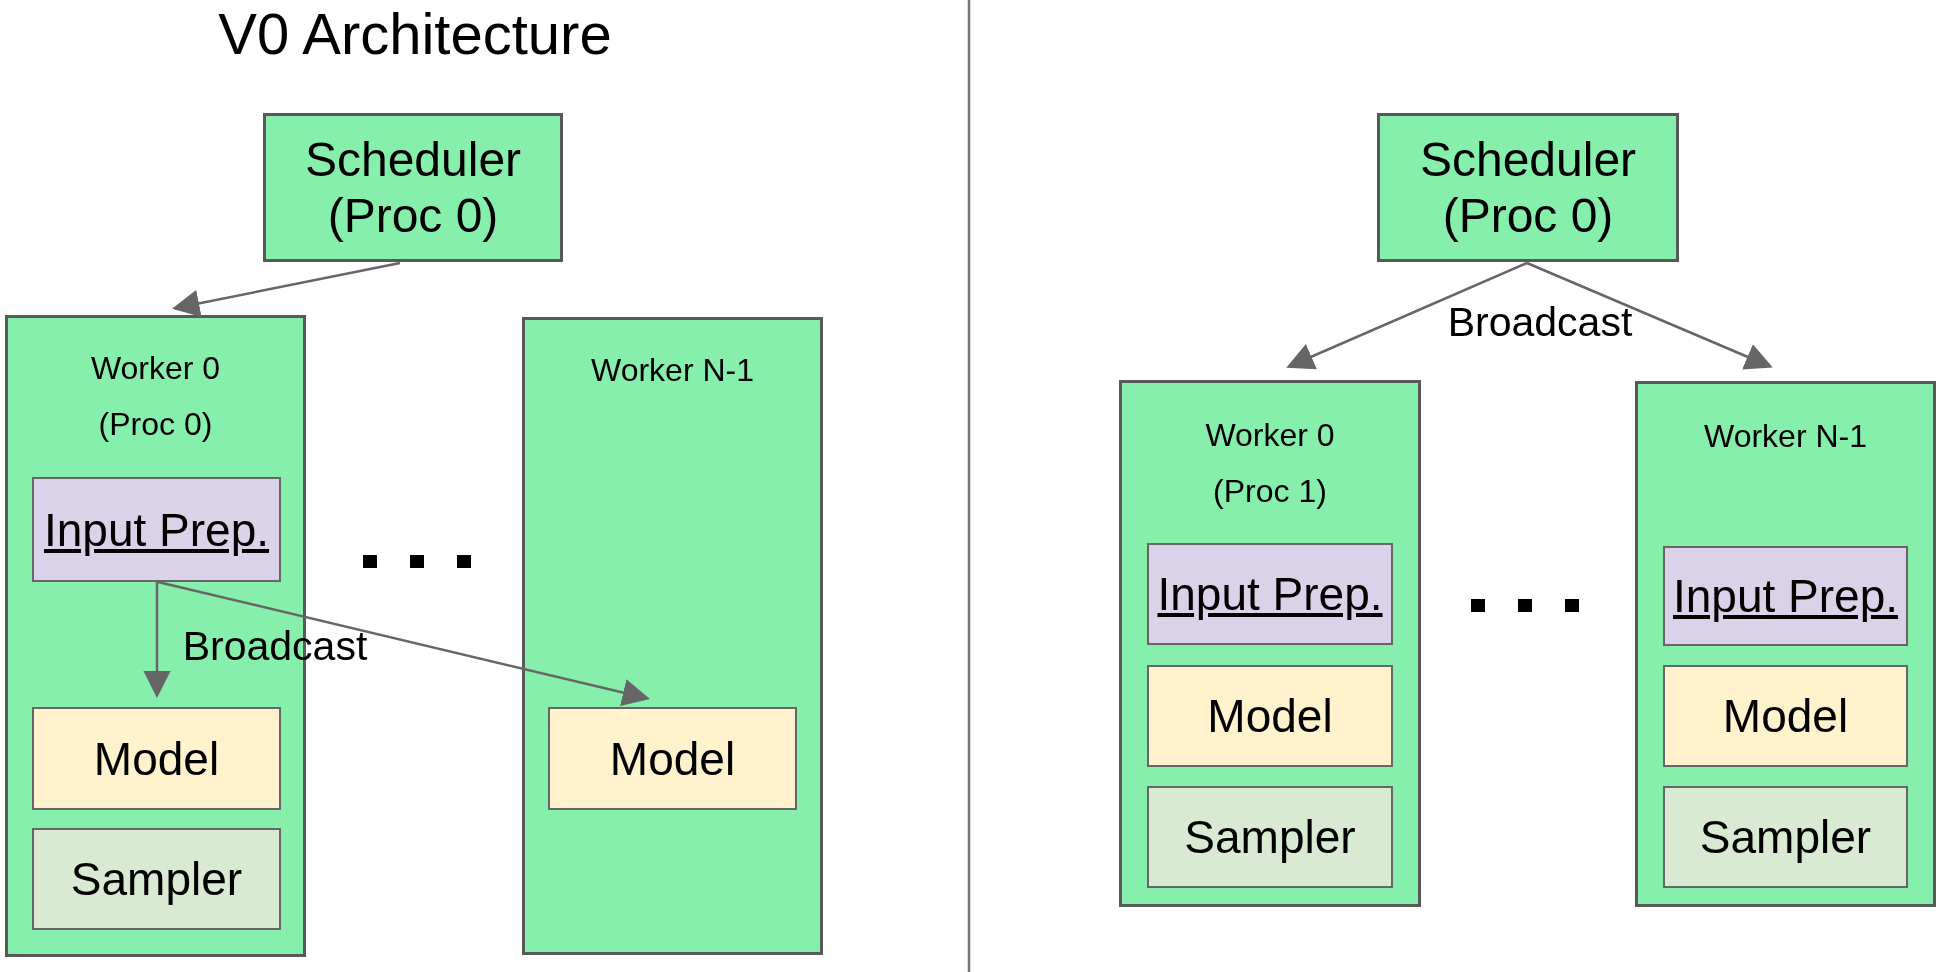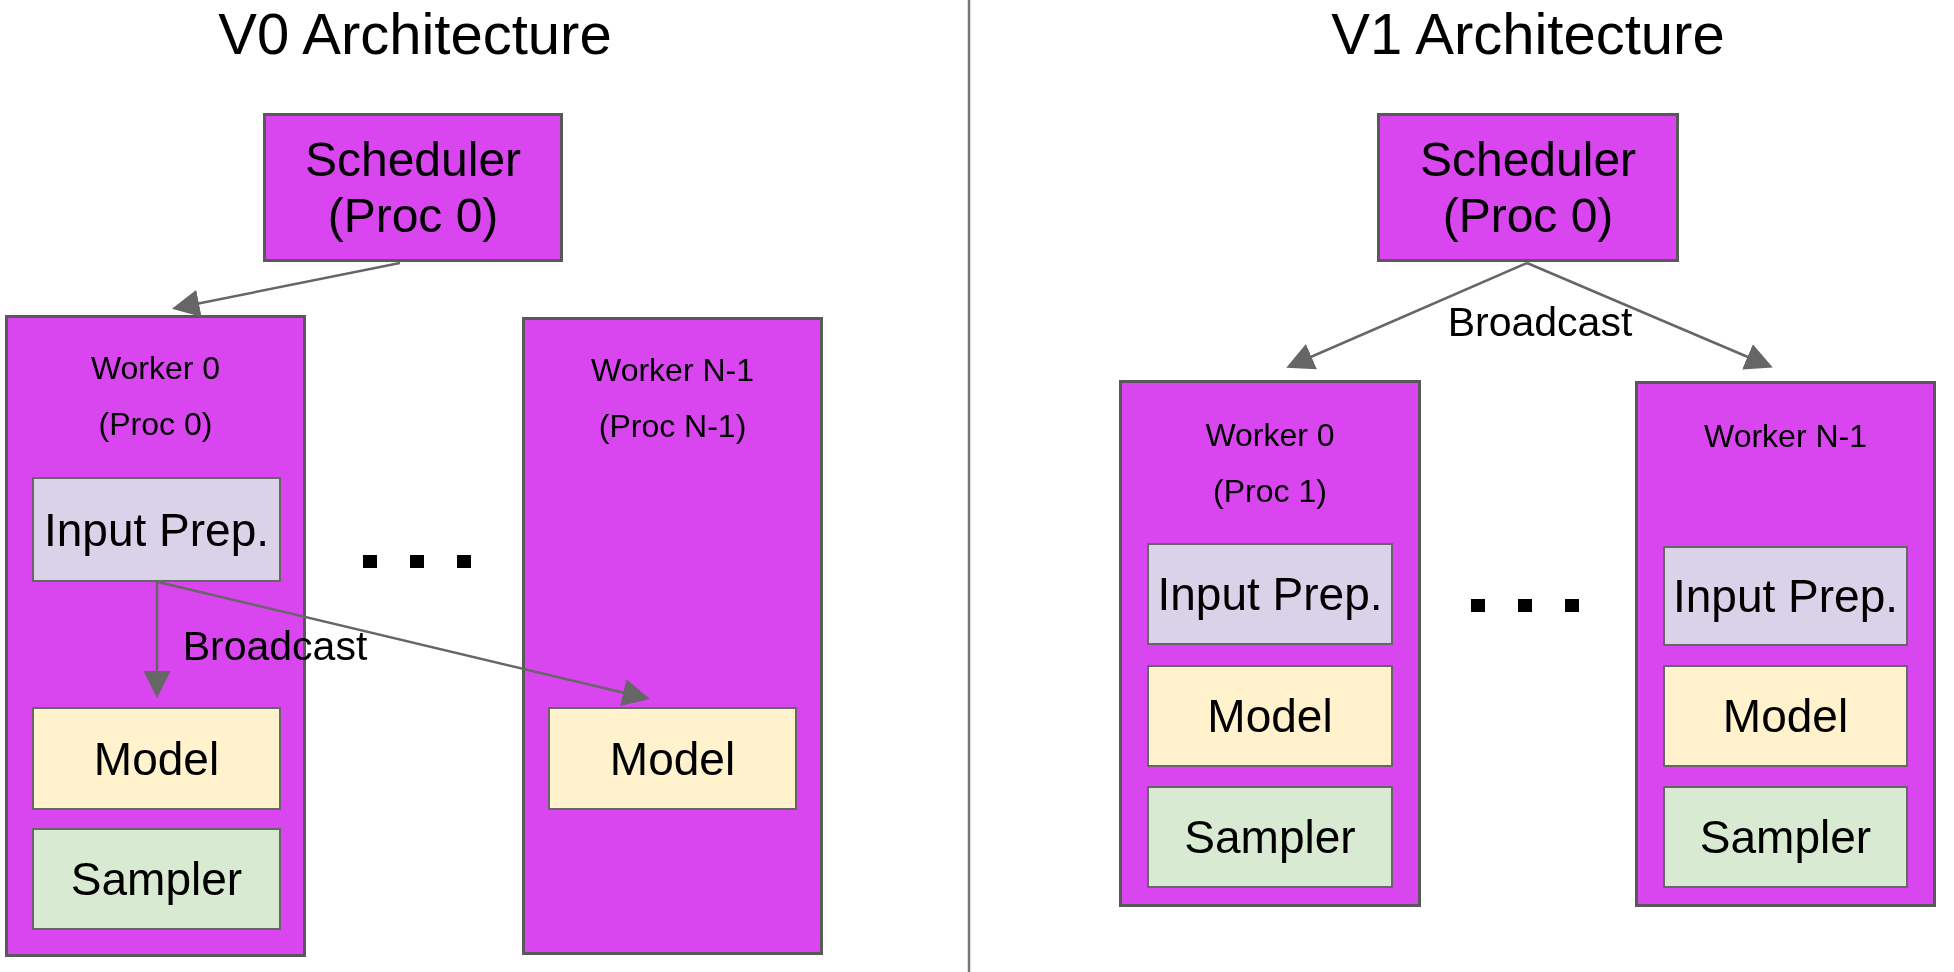--- a/index.html
+++ b/index.html
@@ -11,30 +11,30 @@
   #canvas { position: absolute; left: 0; top: 0; width: 1954px; height: 972px; }
 
   .layer { position: absolute; left: 0; top: 0; width: 100%; height: 100%; }
   .boxes-layer  { z-index: 1; }
   .arrows-layer { z-index: 2; pointer-events: none; }
   .text-layer   { z-index: 3; pointer-events: none; text-decoration: underline; }
 
   .abs { position: absolute; box-sizing: border-box; }
 
   .outer-box {
-    background: #d946ef;
+    background: #86efac;
     border: 3px solid #595959;
   }
   .inner-box {
     border: 2.5px solid #666666;
     display: flex; align-items: center; justify-content: center;
     font-size: 46px;
     white-space: nowrap;
   }
-  .purple { background: #d9d2e9; }
+  .purple { background: #d9d2e9; text-decoration: underline; }
   .yellow { background: #fff2cc; }
   .green  { background: #d9ead3; }
 
   .panel-title {
     position: absolute; top: 2px; width: 600px;
     font-size: 58px; line-height: 64px; text-align: center;
     white-space: nowrap;
   }
 
   .two-line {
@@ -131,29 +131,27 @@
     <line x1="157" y1="582" x2="157" y2="694" stroke="#666666" stroke-width="2.5" marker-end="url(#ah)"></line>
     <line x1="158" y1="582" x2="646" y2="698" stroke="#666666" stroke-width="2.5" marker-end="url(#ah)"></line>
 
     <line x1="1527" y1="263" x2="1290" y2="366" stroke="#666666" stroke-width="2.5" marker-end="url(#ah)"></line>
     <line x1="1527" y1="263" x2="1769" y2="366" stroke="#666666" stroke-width="2.5" marker-end="url(#ah)"></line>
   </svg>
 
   <div class="layer text-layer">
 
     <div class="panel-title" style="left:115px;">V0 Architecture</div>
-    <div class="panel-title" style="left:1228px;">V1 Architecture</div>
 
     <div class="two-line" style="left:5px; top:340px; width:301px;">
       <div>Worker 0</div>
       <div>(Proc 0)</div>
     </div>
     <div class="two-line" style="left:522px; top:342px; width:301px;">
       <div>Worker N-1</div>
-      <div>(Proc N-1)</div>
     </div>
 
     <div class="two-line" style="left:1119px; top:407px; width:302px;">
       <div>Worker 0</div>
       <div>(Proc 1)</div>
     </div>
     <div class="two-line" style="left:1635px; top:408px; width:301px;">
       <div>Worker N-1</div>
     </div>
 

